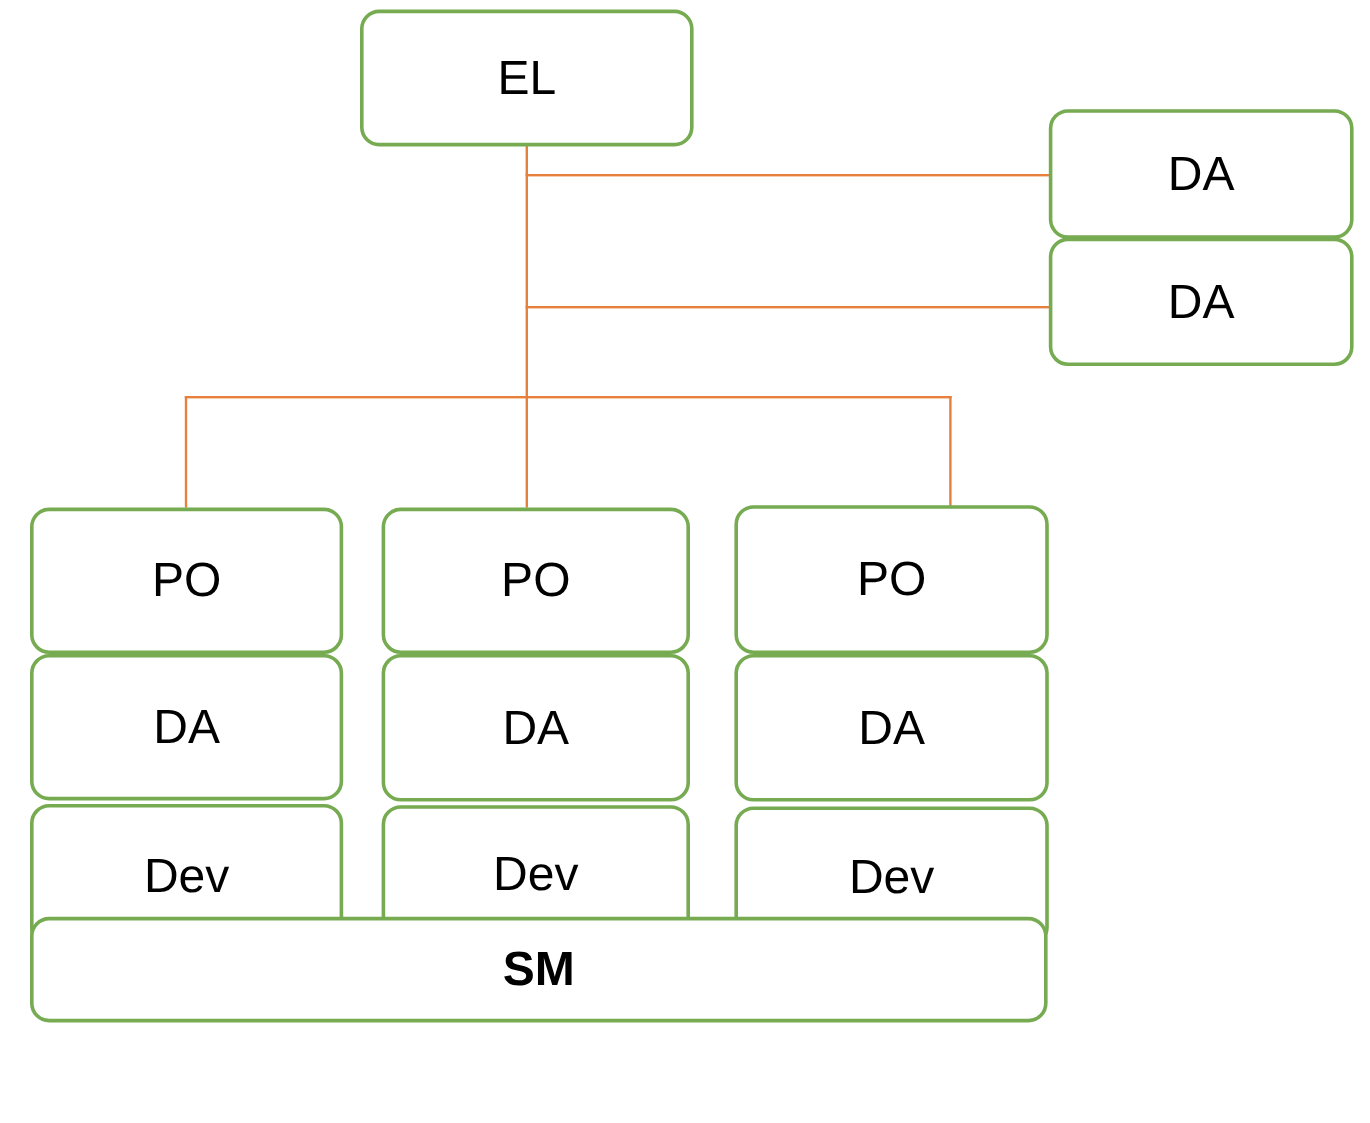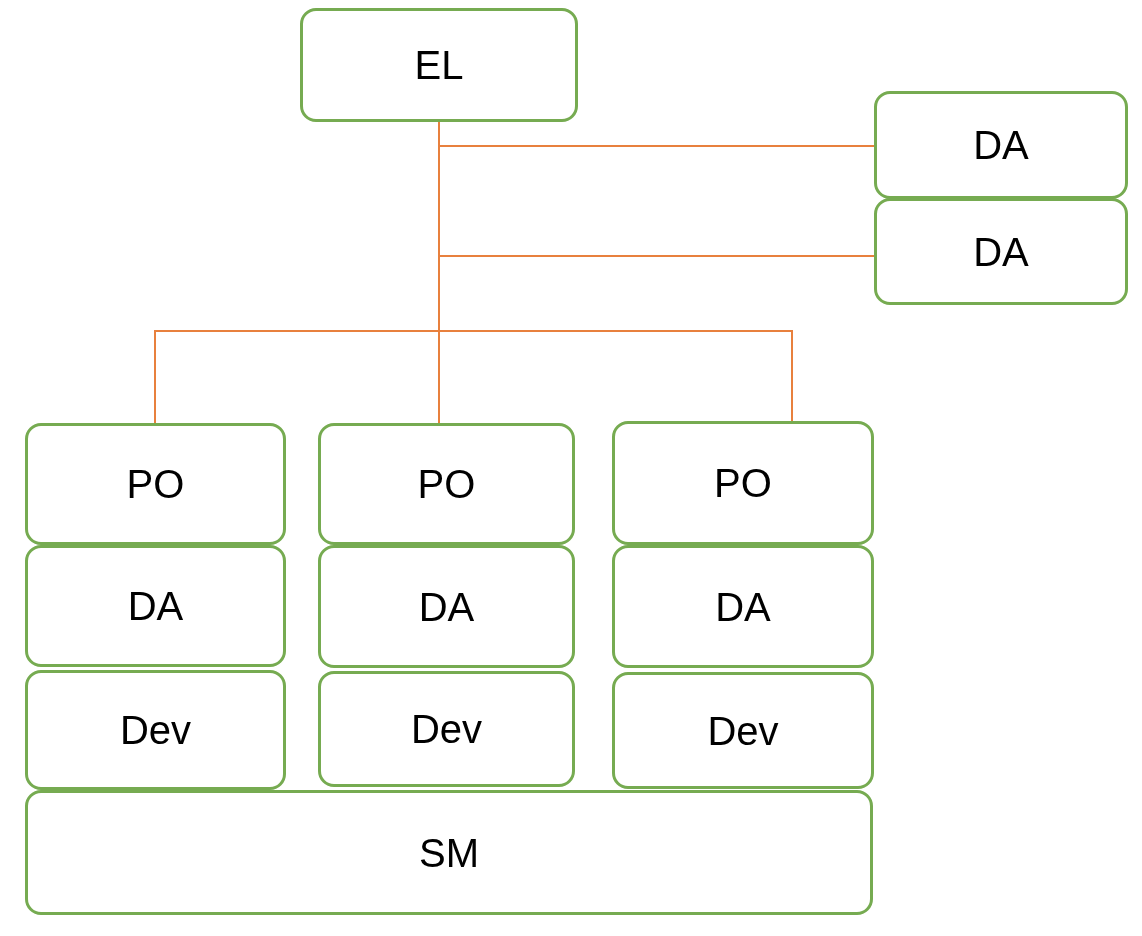--- a/index.html
+++ b/index.html
@@ -36,21 +36,21 @@
   .n-dar2 {left:874px;top:198px;width:254px;height:107px;}
   .n-c1po {left:25px; top:423px;width:261px;height:122px;}
   .n-c1da {left:25px; top:545px;width:261px;height:122px;}
   .n-c1dev{left:25px; top:670px;width:261px;height:120px;}
   .n-c2po {left:318px;top:423px;width:257px;height:122px;}
   .n-c2da {318px;left:318px;top:545px;width:257px;height:123px;}
   .n-c2dev{left:318px;top:671px;width:257px;height:116px;}
   .n-c3po {left:612px;top:421px;width:262px;height:124px;}
   .n-c3da {left:612px;top:545px;width:262px;height:123px;}
   .n-c3dev{left:612px;top:672px;width:262px;height:117px;}
-  .n-sm   {left:25px; top:790px;width:848px;height:125px;}
+  .n-sm   {left:25px; top:764px;width:848px;height:88px;font-weight:bold;}
 </style>
 </head>
 <body>
 
 <div class="canvas">
 
   <div class="line l-eldrop"></div>
   <div class="line l-da1"></div>
   <div class="line l-da2"></div>
   <div class="line l-branch"></div>

